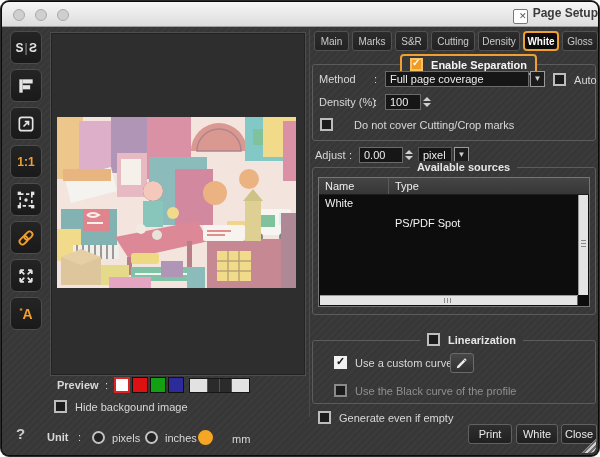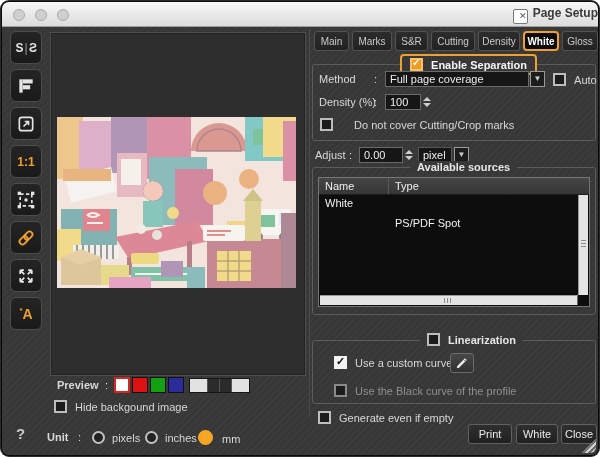--- a/index.html
+++ b/index.html
@@ -276,21 +276,21 @@
     <span class="abs" style="left:90px;top:404px">
       <span class="radio"></span>
       <span style="margin-left:4px">pixels</span>
     </span>
     <span class="abs" style="left:143px;top:404px">
       <span class="radio"></span>
       <span style="margin-left:4px">inches</span>
     </span>
     <span class="abs" style="left:196px;top:403px">
       <span class="radio sel"></span>
-      <span style="margin-left:6px">mm</span>
+      <span style="margin-left:16px">mm</span>
     </span>
 
     <div class="right-sep"></div>
 
     <div class="tab" style="left:312px;width:35px">
         <span>Main</span>
       </div>
     <div class="tab" style="left:350px;width:40px">
         <span>Marks</span>
       </div>

